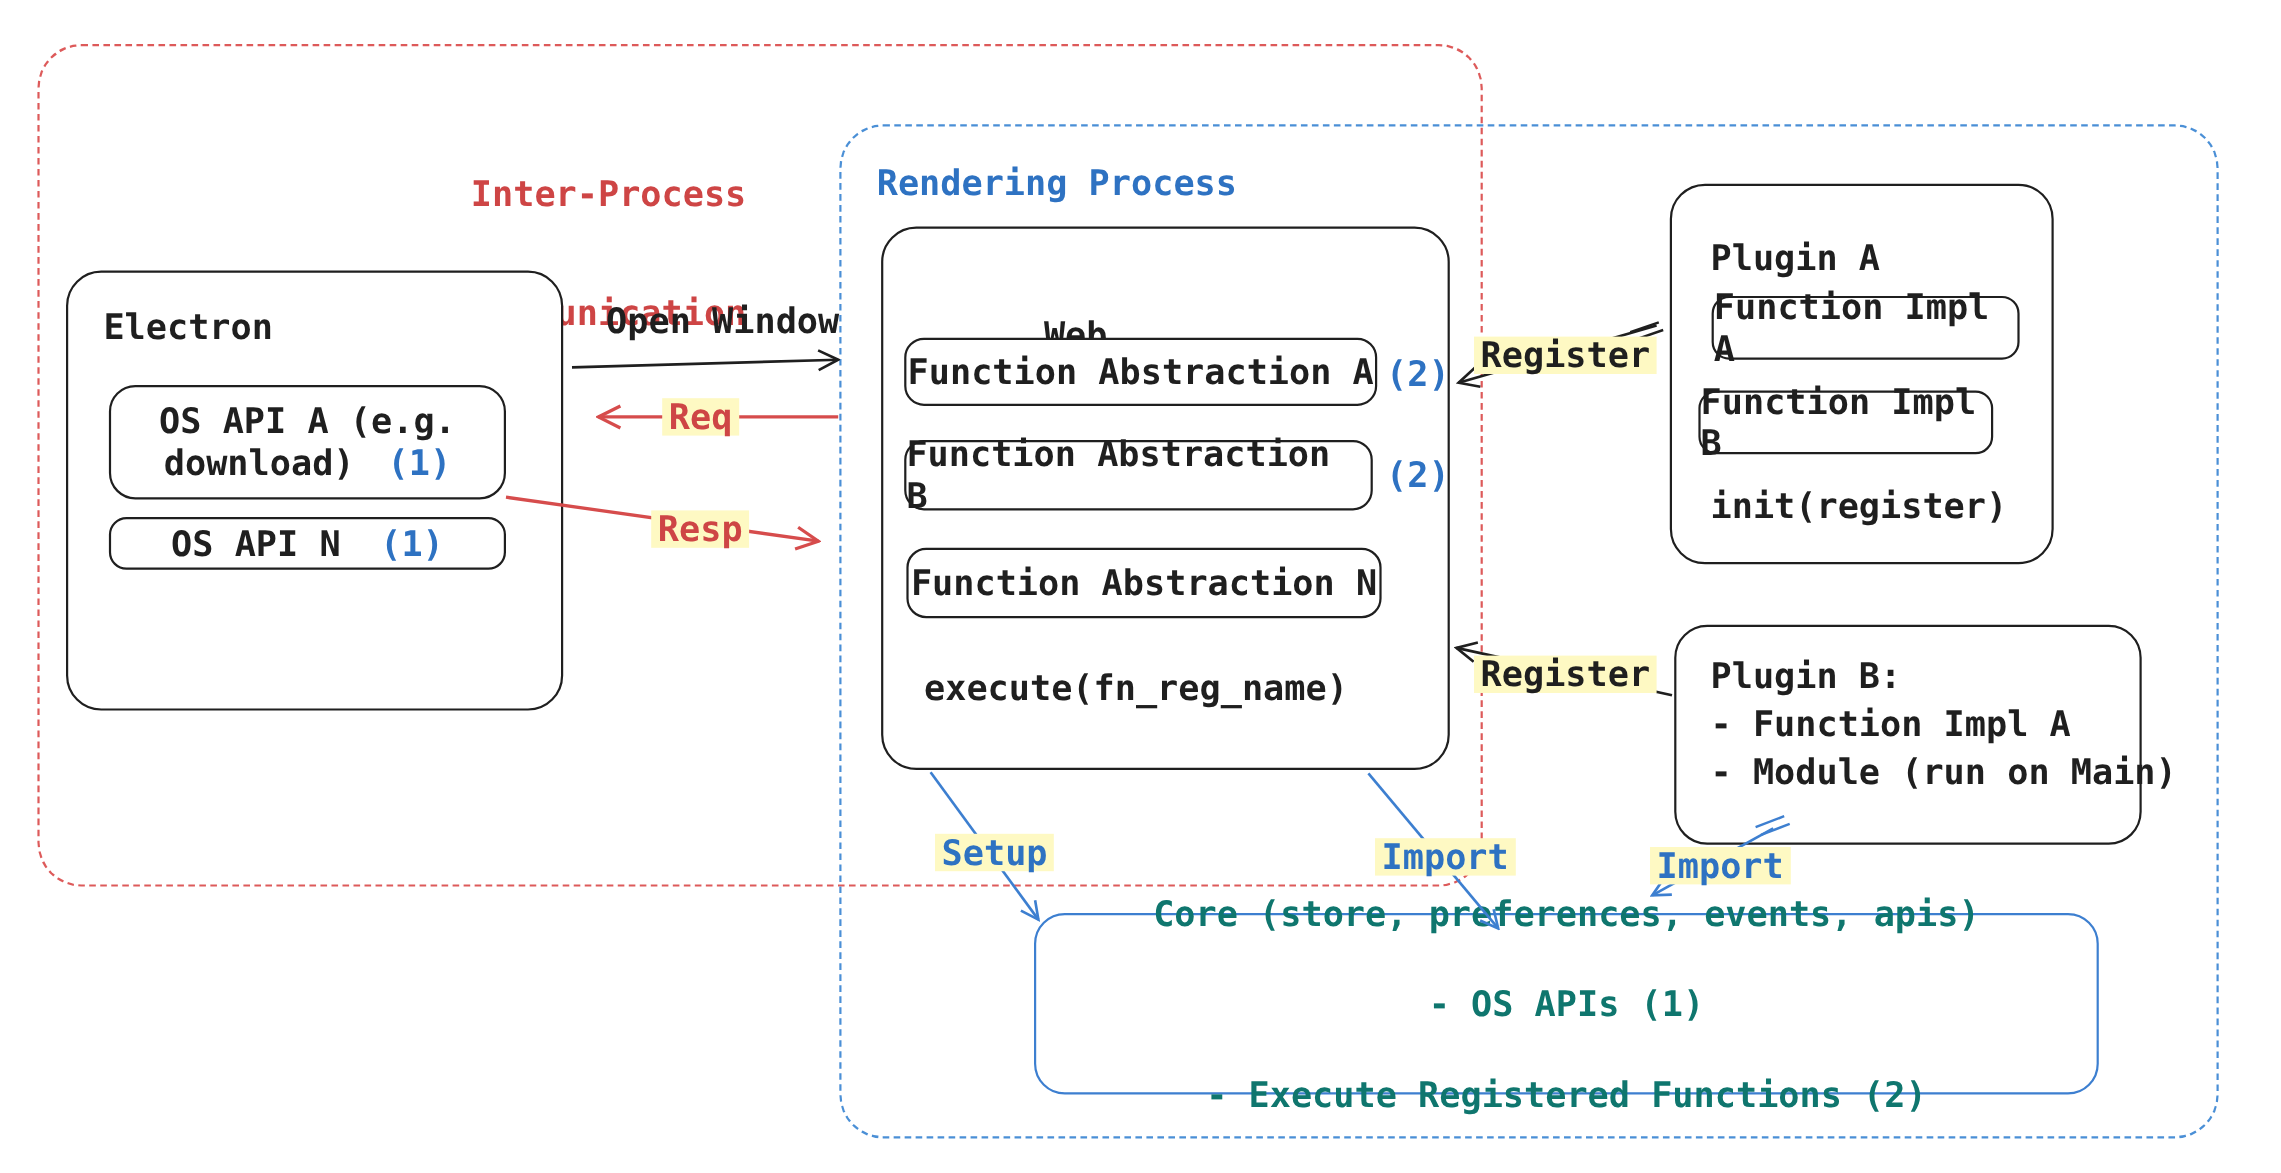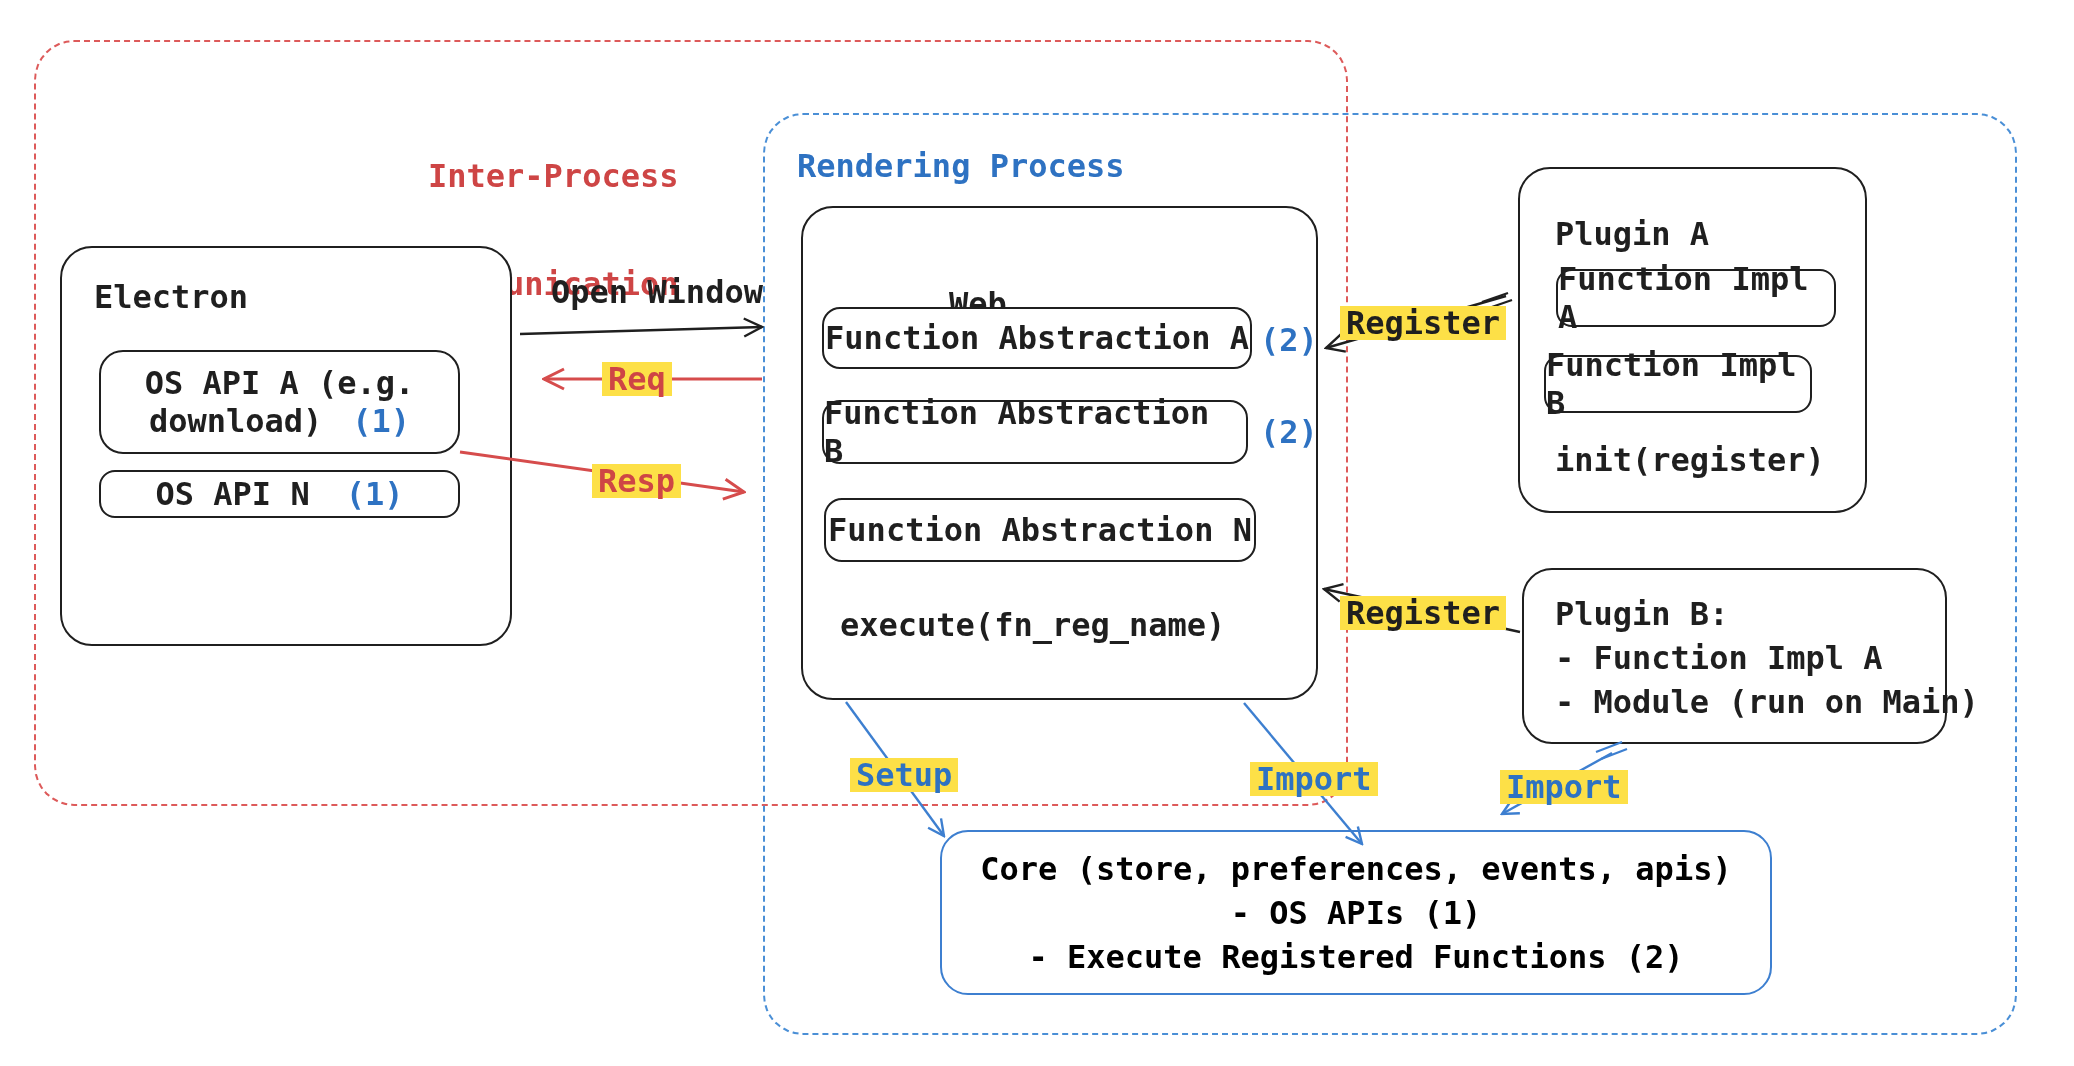--- a/index.html
+++ b/index.html
@@ -11,21 +11,21 @@
   .group{position:absolute;border:2.6px dashed #999;border-radius:40px;background:transparent;box-sizing:border-box;}
   .g-red{border-color:#dd5a5a;}
   .g-blue{border-color:#4a8fd6;}
   .node{position:absolute;border:2.4px solid #1f1f1f;border-radius:32px;background:#ffffff;box-sizing:border-box;}
   .inner{border-radius:18px;border-width:2.2px;}
   .ctr{display:flex;align-items:center;justify-content:center;}
   .col{display:flex;flex-direction:column;align-items:center;justify-content:center;}
   .red{color:#ce4545;}
   .blue{color:#2e72c2;}
   .lbl{position:absolute;line-height:36px;white-space:pre;}
-  .alabel{position:absolute;background:#fde047;padding:0 6px;line-height:34px;white-space:pre;}
+  .alabel{position:absolute;background:#fef9c3;padding:0 6px;line-height:34px;white-space:pre;}
   .badge{color:#2e72c2;}
   svg.arrows{position:absolute;left:0;top:0;pointer-events:none;}
   .core-line{line-height:44px;text-align:center;white-space:pre;}
   .pb-line{position:absolute;left:31px;line-height:36px;white-space:pre;}
 </style>
 </head>
 <body>
 
 <div class="canvas">
 
@@ -73,27 +73,27 @@
     <div class="abs" style="left:35px;top:46px;">Plugin A</div>
     <div class="node inner ctr" style="left:20px;top:100px;width:280px;height:58px;border-radius:16px;margin-left:16px;">
       <span>Function Impl A</span>
     </div>
     <div class="node inner ctr" style="left:24px;top:186px;width:268px;height:58px;border-radius:16px;">
       <span>Function Impl B</span>
     </div>
     <div class="abs" style="left:35px;top:272px;">init(register)</div>
   </div>
 
-  <div class="node" style="left:1522px;top:568px;width:425px;height:176px;border-radius:30px;">
+  <div class="node" style="left:1522px;top:568px;width:425px;height:200px;border-radius:30px;">
     <div class="pb-line" style="top:26px;">Plugin B:</div>
     <div class="pb-line" style="top:114px;">- Module (run on Main)</div>
     <div class="pb-line" style="top:70px;">- Function Impl A</div>
   </div>
 
-  <div class="node col" style="left:940px;top:830px;width:832px;height:165px;border-radius:28px;border-color:#3d7fd0;color:#000000;">
+  <div class="node col" style="left:940px;top:830px;width:968px;height:165px;border-radius:28px;border-color:#3d7fd0;color:#0f766e;gap:38px;">
     <div class="core-line">Core (store, preferences, events, apis)</div>
     <div class="core-line">- OS APIs (1)</div>
     <div class="core-line">- Execute Registered Functions (2)</div>
   </div>
 
   <svg class="arrows" width="2074" height="1066" viewBox="0 0 2074 1066">
     <defs>
       <marker id="ah-black" viewBox="-22 -12 24 24" refX="0" refY="0" markerWidth="24" markerHeight="24" orient="auto" markerUnits="userSpaceOnUse">
         <path d="M-18,-9 L0,0 L-18,9" fill="none" stroke="#1f1f1f" stroke-width="2.4"></path>
       </marker>

